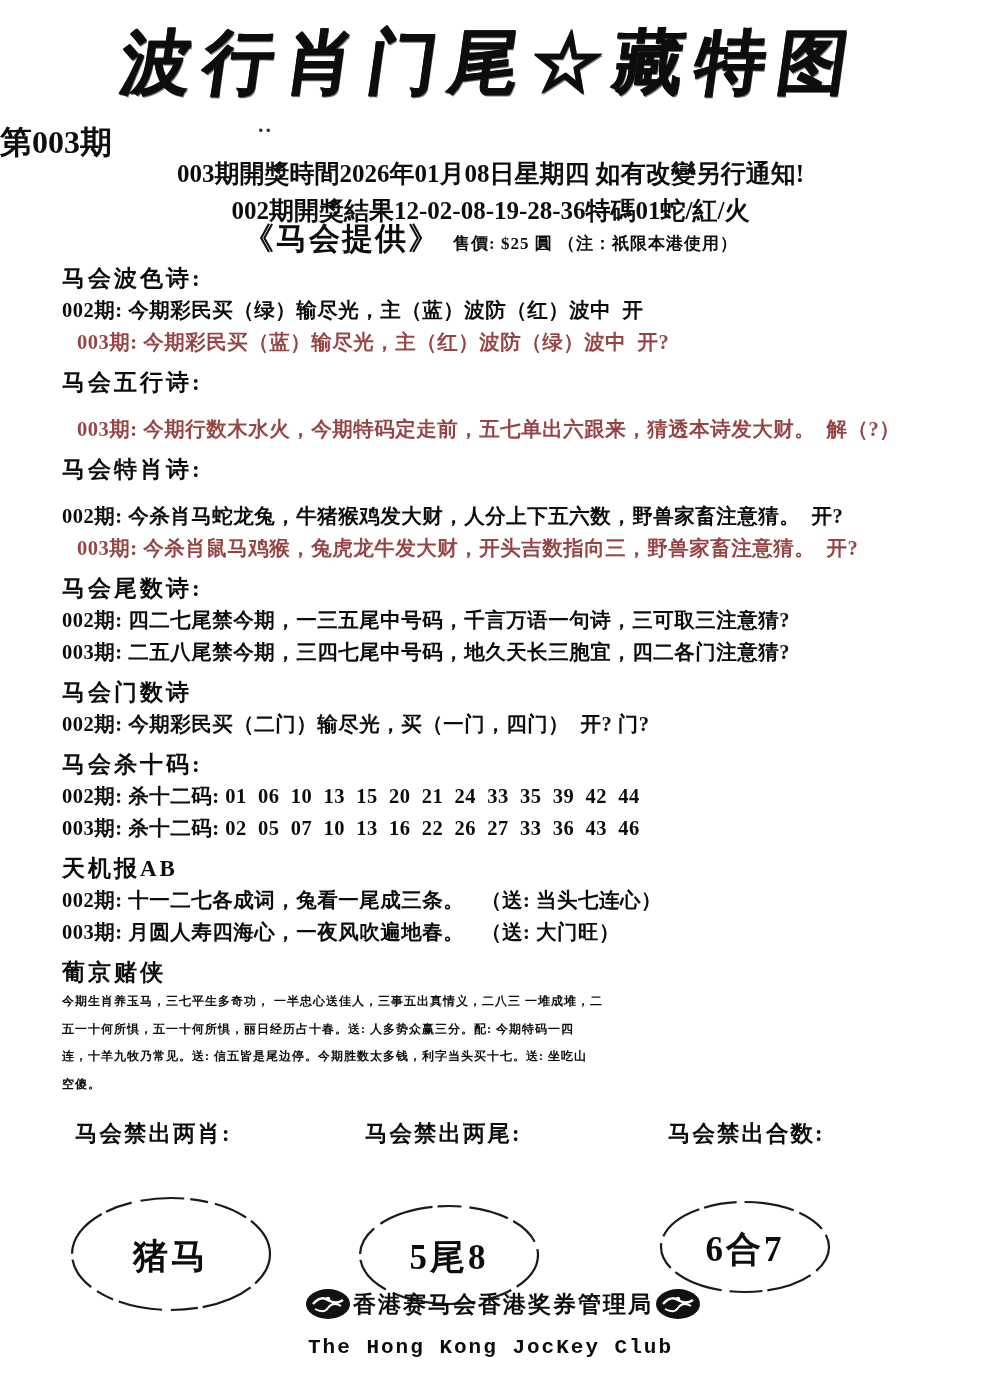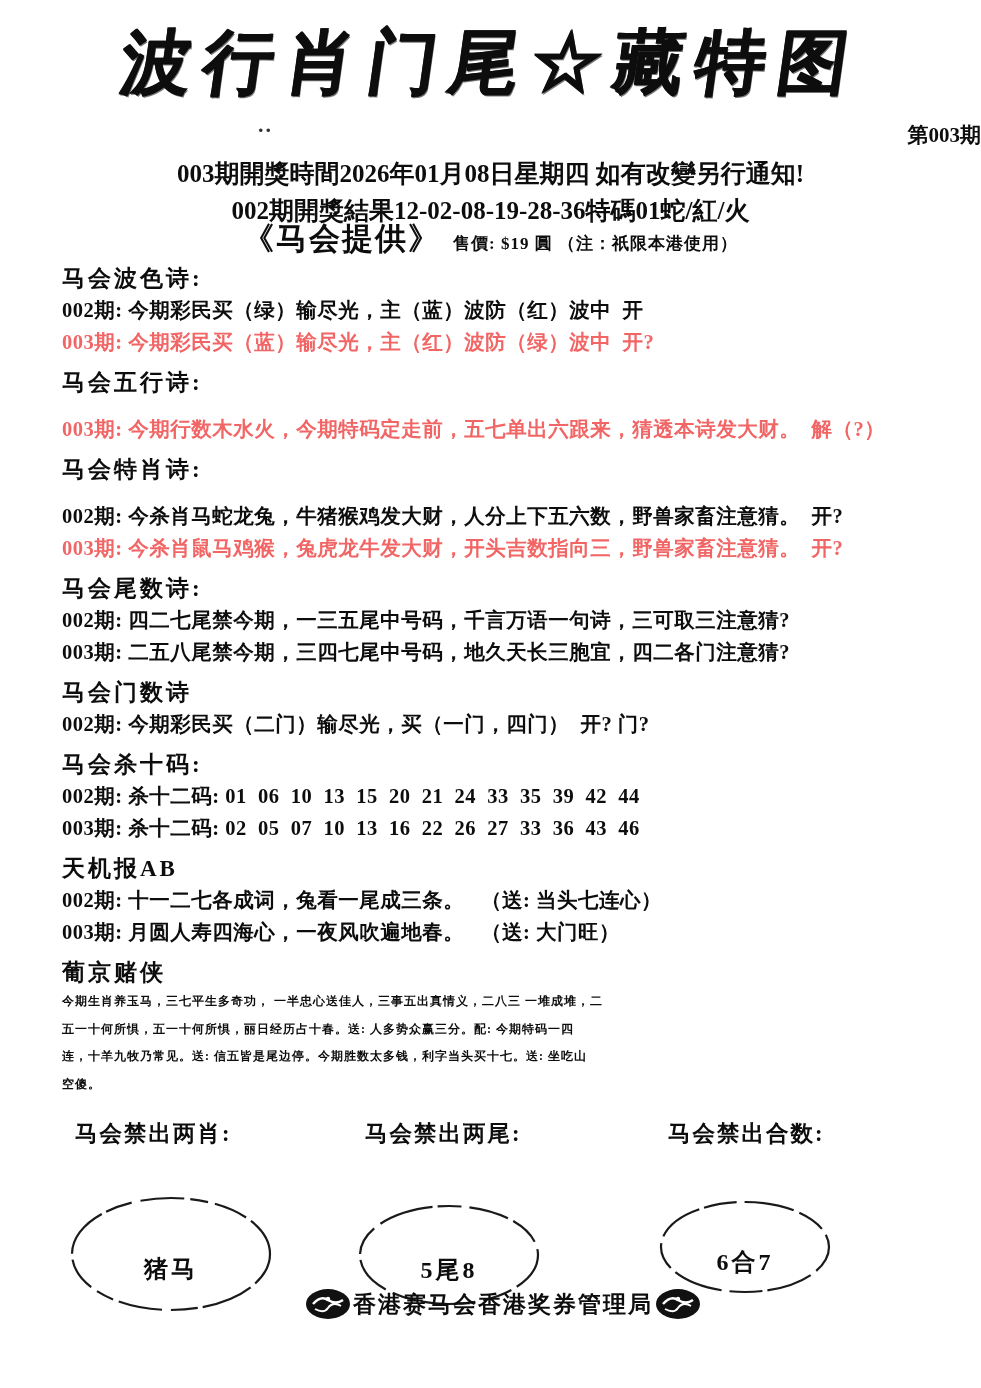--- a/index.html
+++ b/index.html
@@ -26,21 +26,21 @@
     transform: skewX(-8deg);
     text-shadow: 1px 0 currentColor, 0 1px currentColor, 1.5px 1.5px 0 rgba(0,0,0,.55);
     white-space: nowrap;
   }
   .artifact {
     position: absolute; top: 112px; left: 258px;
     font-size: 22px; color: #333; letter-spacing: 2px;
   }
   .issue {
     position: absolute; top: 121px; left: 0; width: 100%;
-    text-align: right; font-size: 21px;
+    text-align: left; font-size: 32px;
   }
   .drawtime {
     position: absolute; top: 157px; left: 0; width: 100%;
     text-align: center; font-size: 25px; white-space: pre-wrap;
   }
   .result {
     position: absolute; top: 194px; left: 0; width: 100%;
     text-align: center; font-size: 25px; white-space: pre-wrap;
   }
   .provider {
@@ -54,42 +54,42 @@
   .sections {
     position: absolute; top: 254px; left: 62px; width: 872px;
   }
   .sec { margin-top: 10px; }
   .sec-h { font-size: 23px; line-height: 30px; letter-spacing: 3px; }
   .gap-head .sec-h { margin-bottom: 15px; }
   .row {
     font-size: 20.5px; line-height: 32px;
     white-space: pre-wrap; letter-spacing: 0.5px;
   }
-  .faded { color: #ef4444; opacity: .82; filter: blur(.35px); }
+  .faded { color: #7f1d1d; opacity: .82; filter: blur(.35px); margin-left: 15px; }
   .pujing-line {
     font-size: 12px; line-height: 27.5px;
     white-space: pre-wrap; letter-spacing: 1px;
   }
 
   
   .bans { position: absolute; top: 1118px; left: 0; width: 848px; height: 165px; }
   .ban-col { position: absolute; top: 0; }
   .ban-col.c1 { left: 75px; }
   .ban-col.c2 { left: 365px; }
   .ban-col.c3 { left: 668px; }
   .ban-label { font-size: 22.5px; letter-spacing: 2px; }
   .ban-oval { position: absolute; }
   .c1 .ban-oval { top: 44px; left: -10px; }
   .c2 .ban-oval { top: 52px; left: -12px; }
   .c3 .ban-oval { top: 48px; left: -14px; }
   .oval-wrap { position: relative; }
   .ban-value {
-    position: absolute; top: 13px; left: 0; width: 100%; height: 100%;
+    position: absolute; top: 0; left: 0; width: 100%; height: 100%;
     display: flex; align-items: center; justify-content: center;
-    font-size: 24px; letter-spacing: 3px;
+    font-size: 35px; letter-spacing: 3px;
   }
 
   
   .footer {
     position: absolute; top: 1288px; left: 0; width: 100%;
     display: flex; align-items: center; justify-content: center; gap: 2px; padding-left: 25px;
   }
   .footer-cn { font-size: 23px; letter-spacing: 2px; }
   .footer-en {
     position: absolute; top: 1336px; left: 0; width: 100%;
@@ -103,21 +103,21 @@
 
 <div class="page">
 
   <div class="title">波行肖门尾☆藏特图</div>
   <div class="artifact">..</div>
   <div class="issue">第003期</div>
   <div class="drawtime">003期開獎時間2026年01月08日星期四 如有改變另行通知!</div>
   <div class="result">002期開獎結果12-02-08-19-28-36特碼01蛇/紅/火</div>
   <div class="provider">
     <span class="prov">《马会提供》</span>
-    <span class="price">售價: $19 圓 （注：祇限本港使用）</span>
+    <span class="price">售價: $25 圓 （注：祇限本港使用）</span>
   </div>
 
   <div class="sections">
 
     <div class="sec">
       <div class="sec-h">马会波色诗:</div>
       <div class="row">002期: 今期彩民买（绿）输尽光，主（蓝）波防（红）波中  开</div>
       <div class="row faded">003期: 今期彩民买（蓝）输尽光，主（红）波防（绿）波中  开?</div>
     </div>
 
@@ -207,14 +207,15 @@
       <circle cx="23" cy="11" r="2.2" fill="#fff"></circle>
     </svg>
     <span class="footer-cn">香港赛马会香港奖券管理局</span>
     <svg width="46" height="32" viewBox="0 0 46 32">
       <ellipse cx="23" cy="16" rx="22" ry="15" fill="#111"></ellipse>
       <path d="M8 16 q8 -9 15 -4 q8 5 15 0" fill="none" stroke="#fff" stroke-width="2.5"></path>
       <path d="M10 21 q9 5 13 -1 q5 -7 13 -2" fill="none" stroke="#fff" stroke-width="2"></path>
       <circle cx="23" cy="11" r="2.2" fill="#fff"></circle>
     </svg>
   </div>
+  <div class="footer-en">The Hong Kong JocKey Club</div>
 
 </div>
 
 </body></html>

